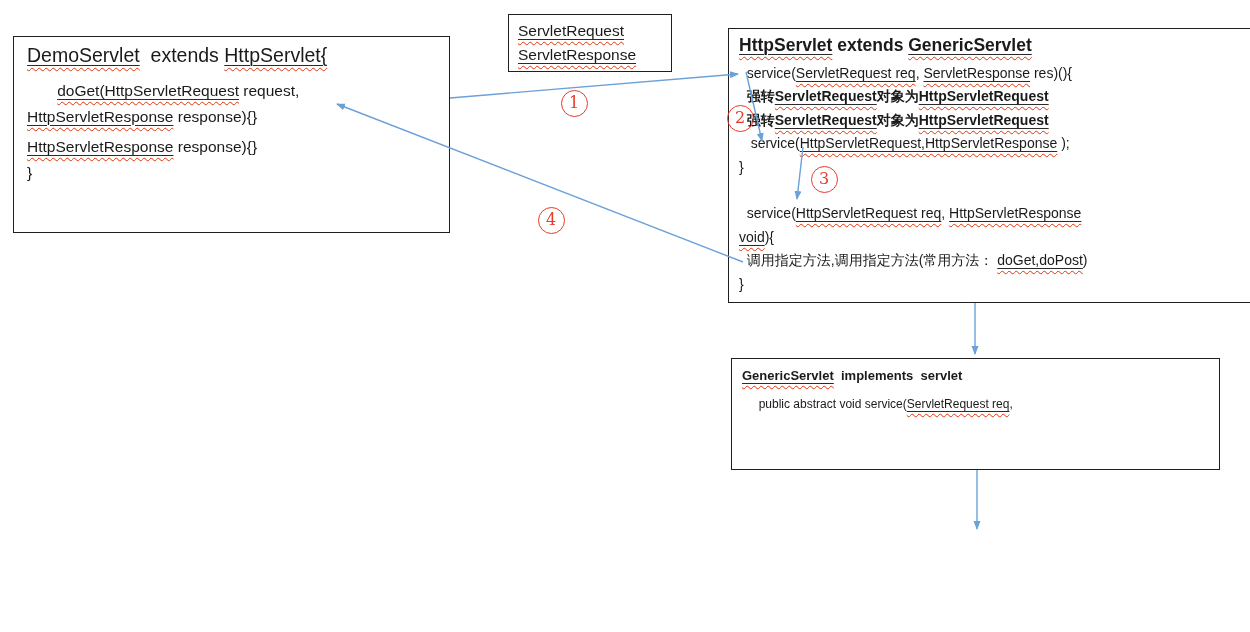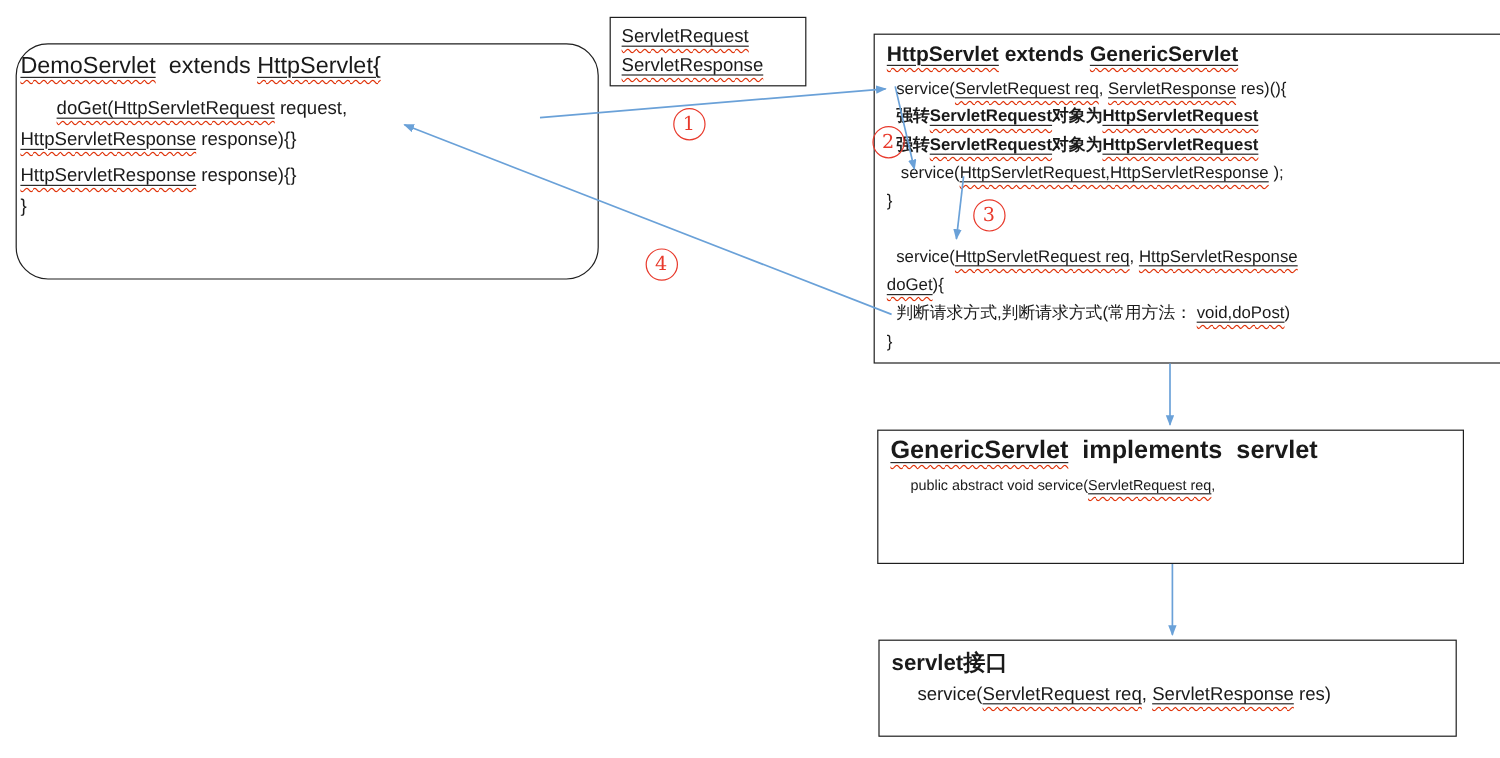--- a/index.html
+++ b/index.html
@@ -12,34 +12,34 @@
   }
   .canvas { position:absolute; inset:0; }
   .box { position:absolute; border:1.6px solid var(--line); background:#fff; }
   .btitle { white-space:pre-wrap; }
   .line { white-space:pre-wrap; }
   .b { font-weight:bold; }
   
   .su { text-decoration:underline; text-decoration-color:#2a2a2a; text-decoration-thickness:1px; text-underline-offset:3px; }
   .sw { text-decoration:underline wavy var(--squig); text-decoration-thickness:1px; text-underline-offset:5px; }
 
-  .box-demo   { left:13px;  top:36px;  width:486px; height:197px; padding:3px 3px;border-radius:27px; }
+  .box-demo   { left:13px;  top:36px;  width:437px; height:197px; padding:3px 13px; }
   .box-demo .btitle { font-size:19.5px; line-height:31px; margin-bottom:7px; }
   .box-demo .line   { font-size:15.5px; line-height:25.5px; }
   .box-demo .bbody .line:nth-child(3) { margin-top:5px; }
 
   .box-req    { left:508px; top:14px;  width:164px; height:58px;  padding:4px 9px; }
   .box-req .line { font-size:15.5px; line-height:24px; }
 
   .box-http   { left:728px; top:28px;  width:570px; height:275px; padding:3px 10px; }
   .box-http .btitle { font-size:17.5px; line-height:27px; margin-bottom:3px; }
   .box-http .line   { font-size:14px; line-height:23.4px; }
 
   .box-gen    { left:731px; top:358px; width:489px; height:112px; padding:3px 10px; }
-  .box-gen .btitle { font-size:21px; line-height:28px; margin-bottom:2px; }
+  .box-gen .btitle { font-size:13px; line-height:28px; margin-bottom:2px; }
   .box-gen .line   { font-size:12px; line-height:24px; }
 
   .box-iface  { left:732px; top:533px; width:482px; height:81px;  padding:3px 10px; }
   .box-iface .btitle { font-size:18.5px; line-height:30px; }
   .box-iface .line   { font-size:15.5px; line-height:24px; }
 
   #arrow-layer { position:absolute; inset:0; width:1250px; height:632px; pointer-events:none; }
   #arrow-layer line { stroke:var(--arrow); stroke-width:1.4; }
 
   .marker {
@@ -75,39 +75,33 @@
   <div class="box box-http">
     <div class="btitle"><span class="su b"><span class="sw">HttpServlet</span></span><span class="b"> extends </span><span class="su b"><span class="sw">GenericServlet</span></span></div>
     <div class="bbody">
         <div class="line"><span>  service(</span><span class="su"><span class="sw">ServletRequest req</span></span><span>, </span><span class="su"><span class="sw">ServletResponse</span></span><span> res)(){</span></div>
         <div class="line"><span class="b">  强转</span><span class="su b"><span class="sw">ServletRequest</span></span><span class="b">对象为</span><span class="su b"><span class="sw">HttpServletRequest</span></span></div>
         <div class="line"><span class="b">  强转</span><span class="su b"><span class="sw">ServletRequest</span></span><span class="b">对象为</span><span class="su b"><span class="sw">HttpServletRequest</span></span></div>
         <div class="line"><span>   service(</span><span class="su"><span class="sw">HttpServletRequest,HttpServletResponse</span></span><span> );</span></div>
         <div class="line"><span>}</span></div>
         <div class="line"><span> </span></div>
         <div class="line"><span>  service(</span><span class="su"><span class="sw">HttpServletRequest req</span></span><span>, </span><span class="su"><span class="sw">HttpServletResponse</span></span></div>
-        <div class="line"><span class="su"><span class="sw">doGet</span></span><span>){</span></div>
-        <div class="line"><span>  判断请求方式,判断请求方式(常用方法： </span><span class="su"><span class="sw">void,doPost</span></span><span>)</span></div>
+        <div class="line"><span class="su"><span class="sw">void</span></span><span>){</span></div>
+        <div class="line"><span>  调用指定方法,调用指定方法(常用方法： </span><span class="su"><span class="sw">doGet,doPost</span></span><span>)</span></div>
         <div class="line"><span>}</span></div>
       </div>
   </div>
 
   <div class="box box-gen">
     <div class="btitle"><span class="su b"><span class="sw">GenericServlet</span></span><span class="b">  implements  servlet</span></div>
     <div class="bbody">
         <div class="line"><span>     public abstract void service(</span><span class="su"><span class="sw">ServletRequest req</span></span><span>,</span></div>
       </div>
   </div>
 
-  <div class="box box-iface">
-    <div class="btitle"><span class="b">servlet接口</span></div>
-    <div class="bbody">
-        <div class="line"><span>     service(</span><span class="su"><span class="sw">ServletRequest req</span></span><span>, </span><span class="su"><span class="sw">ServletResponse</span></span><span> res)</span></div>
-      </div>
-  </div>
 
   <svg id="arrow-layer" xmlns="http://www.w3.org/2000/svg">
     <defs>
       <marker id="ah" markerWidth="10" markerHeight="8" refX="8" refY="3.5" orient="auto" markerUnits="userSpaceOnUse">
         <path d="M0,0 L9,3.5 L0,7 Z" style="fill:var(--arrow)"></path>
       </marker>
     </defs>
   <line x1="450" y1="98" x2="738" y2="74" marker-end="url(#ah)"></line>
       <line x1="746" y1="72" x2="762" y2="141" marker-end="url(#ah)"></line>
       <line x1="803" y1="147" x2="797" y2="199" marker-end="url(#ah)"></line>

